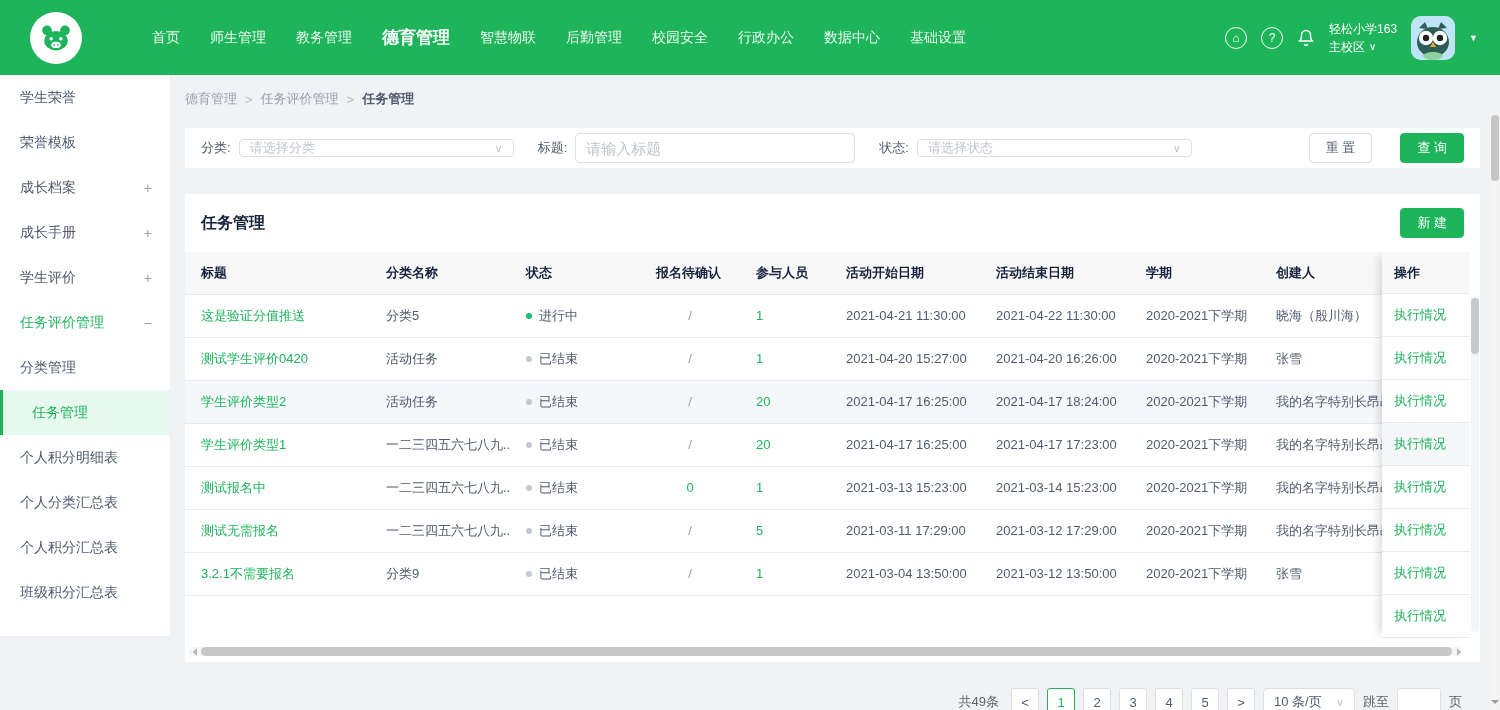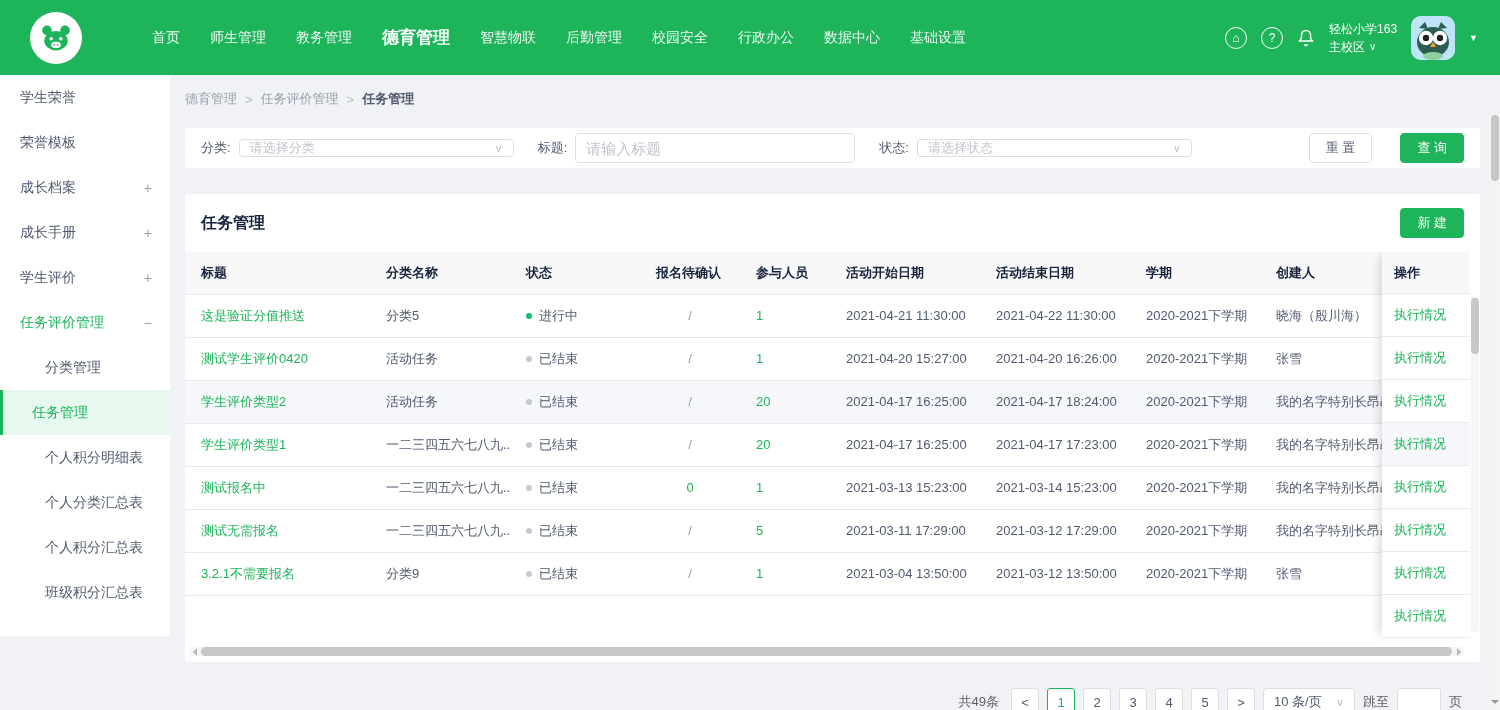--- a/index.html
+++ b/index.html
@@ -29,21 +29,21 @@
   .avatar { width:44px; height:44px; border-radius:10px; overflow:hidden; background:#bfe3f7; flex:0 0 auto; cursor:pointer; }
   .caret { font-size:9px; color:#fff; cursor:pointer; }
 
   
   .sidebar { position:absolute; top:75px; left:0; width:170px; height:561px; background:#fff; z-index:20; }
   .side-item { height:45px; display:flex; align-items:center; padding:0 18px 0 20px;
     font-size:14px; color:#515a6e; cursor:pointer; white-space:nowrap; }
   .side-item .toggle { margin-left:auto; color:#9aa0ab; font-size:14px; }
   .side-item.parent-active { color:var(--primary,#1db45a); }
   .side-item.parent-active .toggle { color:#9aa0ab; }
-  .sub-item { padding-left:45px; font-size:14px; }
+  .sub-item { padding-left:20px; font-size:14px; }
   .sub-item.active { background:var(--active-item-bg,#e7f8ee); color:var(--primary,#1db45a);
     border-left:3px solid var(--primary,#1db45a); padding-left:29px; }
 
   
   .main { position:absolute; top:75px; left:170px; width:1330px; height:635px; padding:0 20px 0 15px; }
 
   .breadcrumb { height:48px; display:flex; align-items:center; gap:8px; font-size:13px; color:#9aa0ab; }
   .breadcrumb .crumb { cursor:pointer; }
   .breadcrumb .sep { color:#b5bac3; }
   .breadcrumb .current { color:#515a6e; font-weight:bold; cursor:default; }

